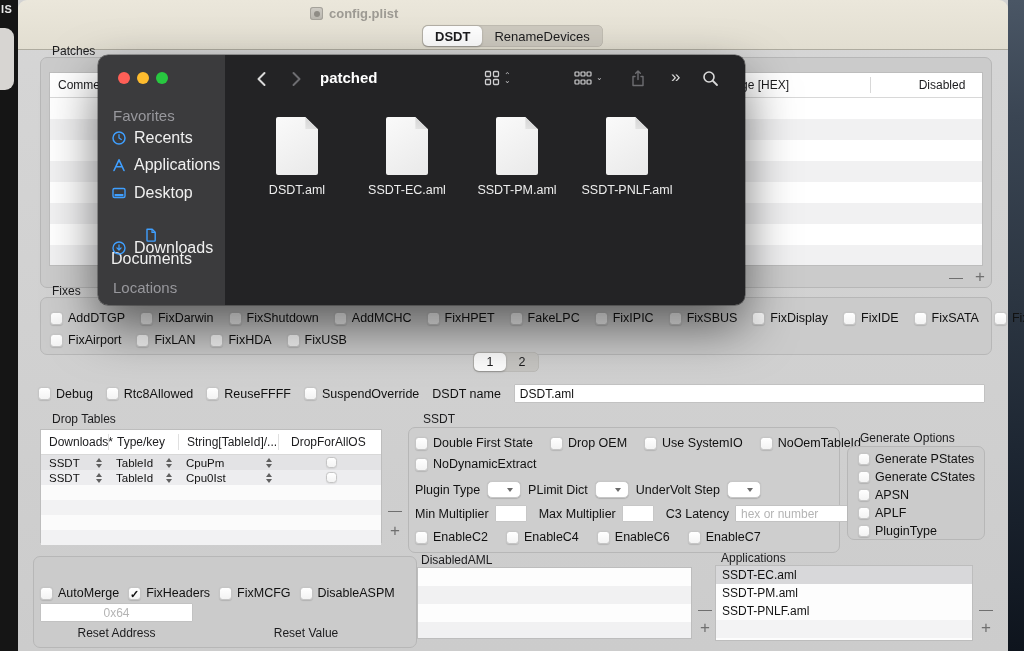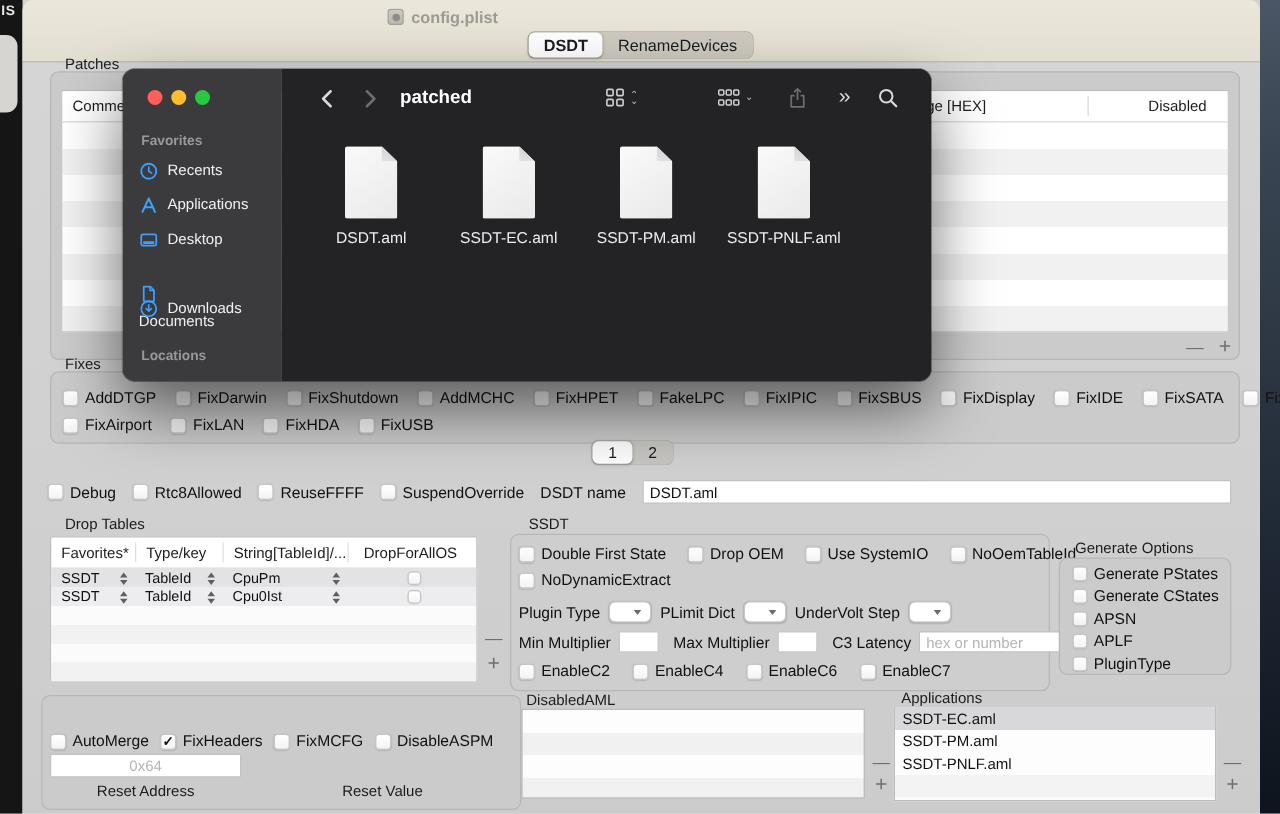--- a/index.html
+++ b/index.html
@@ -69,22 +69,22 @@
 
   .list-box { position:absolute; background:#fdfdfd; border:1px solid #bdbdbd; overflow:hidden; }
   .list-row { height:18px; line-height:18px; font-size:12px; color:#111; padding:0 6px; }
 
   
   .finder { position:absolute; left:98px; top:55px; width:647px; height:250px; z-index:10; border-radius:10px;
     box-shadow:0 22px 50px rgba(0,0,0,.55), 0 0 0 .5px rgba(0,0,0,.55); display:flex; overflow:hidden; }
   .finder-sidebar { width:127px; background:#3b3b3d; position:relative; flex:none; }
   .traffic { position:absolute; top:17px; left:20px; display:flex; gap:7px; }
   .light { width:12px; height:12px; border-radius:50%; }
-  .sb-head { position:absolute; left:15px; font-size:11px; font-weight:bold; color:#98989d;text-align:center; }
-  .sb-item { position:absolute; left:13px; display:flex; align-items:flex-start; gap:7px; font-size:12px; color:#f0f0f0; }
+  .sb-head { position:absolute; left:15px; font-size:15px; font-weight:normal; color:#98989d;text-align:center; }
+  .sb-item { position:absolute; left:13px; display:flex; align-items:center; gap:7px; font-size:16px; color:#f0f0f0; }
   .sb-item svg { flex:none; }
   .finder-main { flex:1; background:#232325; position:relative; }
   .ftb-icon { position:absolute; top:14px; display:flex; align-items:center; color:#d8d8d8; }
   .finder-title { position:absolute; left:95px; top:14px; font-size:15px; font-weight:bold; color:#ffffff; }
   .file-cell { position:absolute; top:62px; width:88px; display:flex; flex-direction:column; align-items:center; gap:8px; }
   .page-icon { width:42px; height:58px; position:relative; background:linear-gradient(145deg,#fafafa,#e9e9e9); border-radius:2px;
     clip-path:polygon(0 0, 70% 0, 100% 21%, 100% 100%, 0 100%); box-shadow:0 2px 4px rgba(0,0,0,.4); }
   .page-icon::after { content:""; position:absolute; left:70%; top:0; width:30%; height:21%; background:linear-gradient(200deg,#cfcfcf,#e4e4e4); clip-path:polygon(0 0, 100% 100%, 0 100%); }
   .file-name { font-size:12.5px; color:#ededed; white-space:nowrap; }
   .chevrons { display:flex; flex-direction:column; line-height:5px; font-size:8px; color:#bdbdbf; margin-left:3px; }
@@ -223,21 +223,21 @@
           <span class="cb"></span>
           <span>SuspendOverride</span>
         </label>
       <span>DSDT name</span>
       <input class="txt-field" style="flex: 1 1 0%;" value="DSDT.aml">
     </div>
 
     <span class="section-label" style="left:34px; top:412px;">Drop Tables</span>
     <div class="white-table" style="left:22px; top:429px; width:342px; height:114px;">
       <div class="dt-header">
-        <div style="width:67px;">Favorites*</div>
+        <div style="width:67px;">Downloads*</div>
         <div style="width:70px;">Type/key</div>
         <div style="width:100px;">String[TableId]/...</div>
         <div style="flex:1; padding-left:12px;">DropForAllOS</div>
       </div>
       <div class="dt-row r1">
         <div class="dt-cell" style="width:67px;">
             <span>SSDT</span>
             <span class="stepper"></span>
           </div>
         <div class="dt-cell" style="width:70px;">

